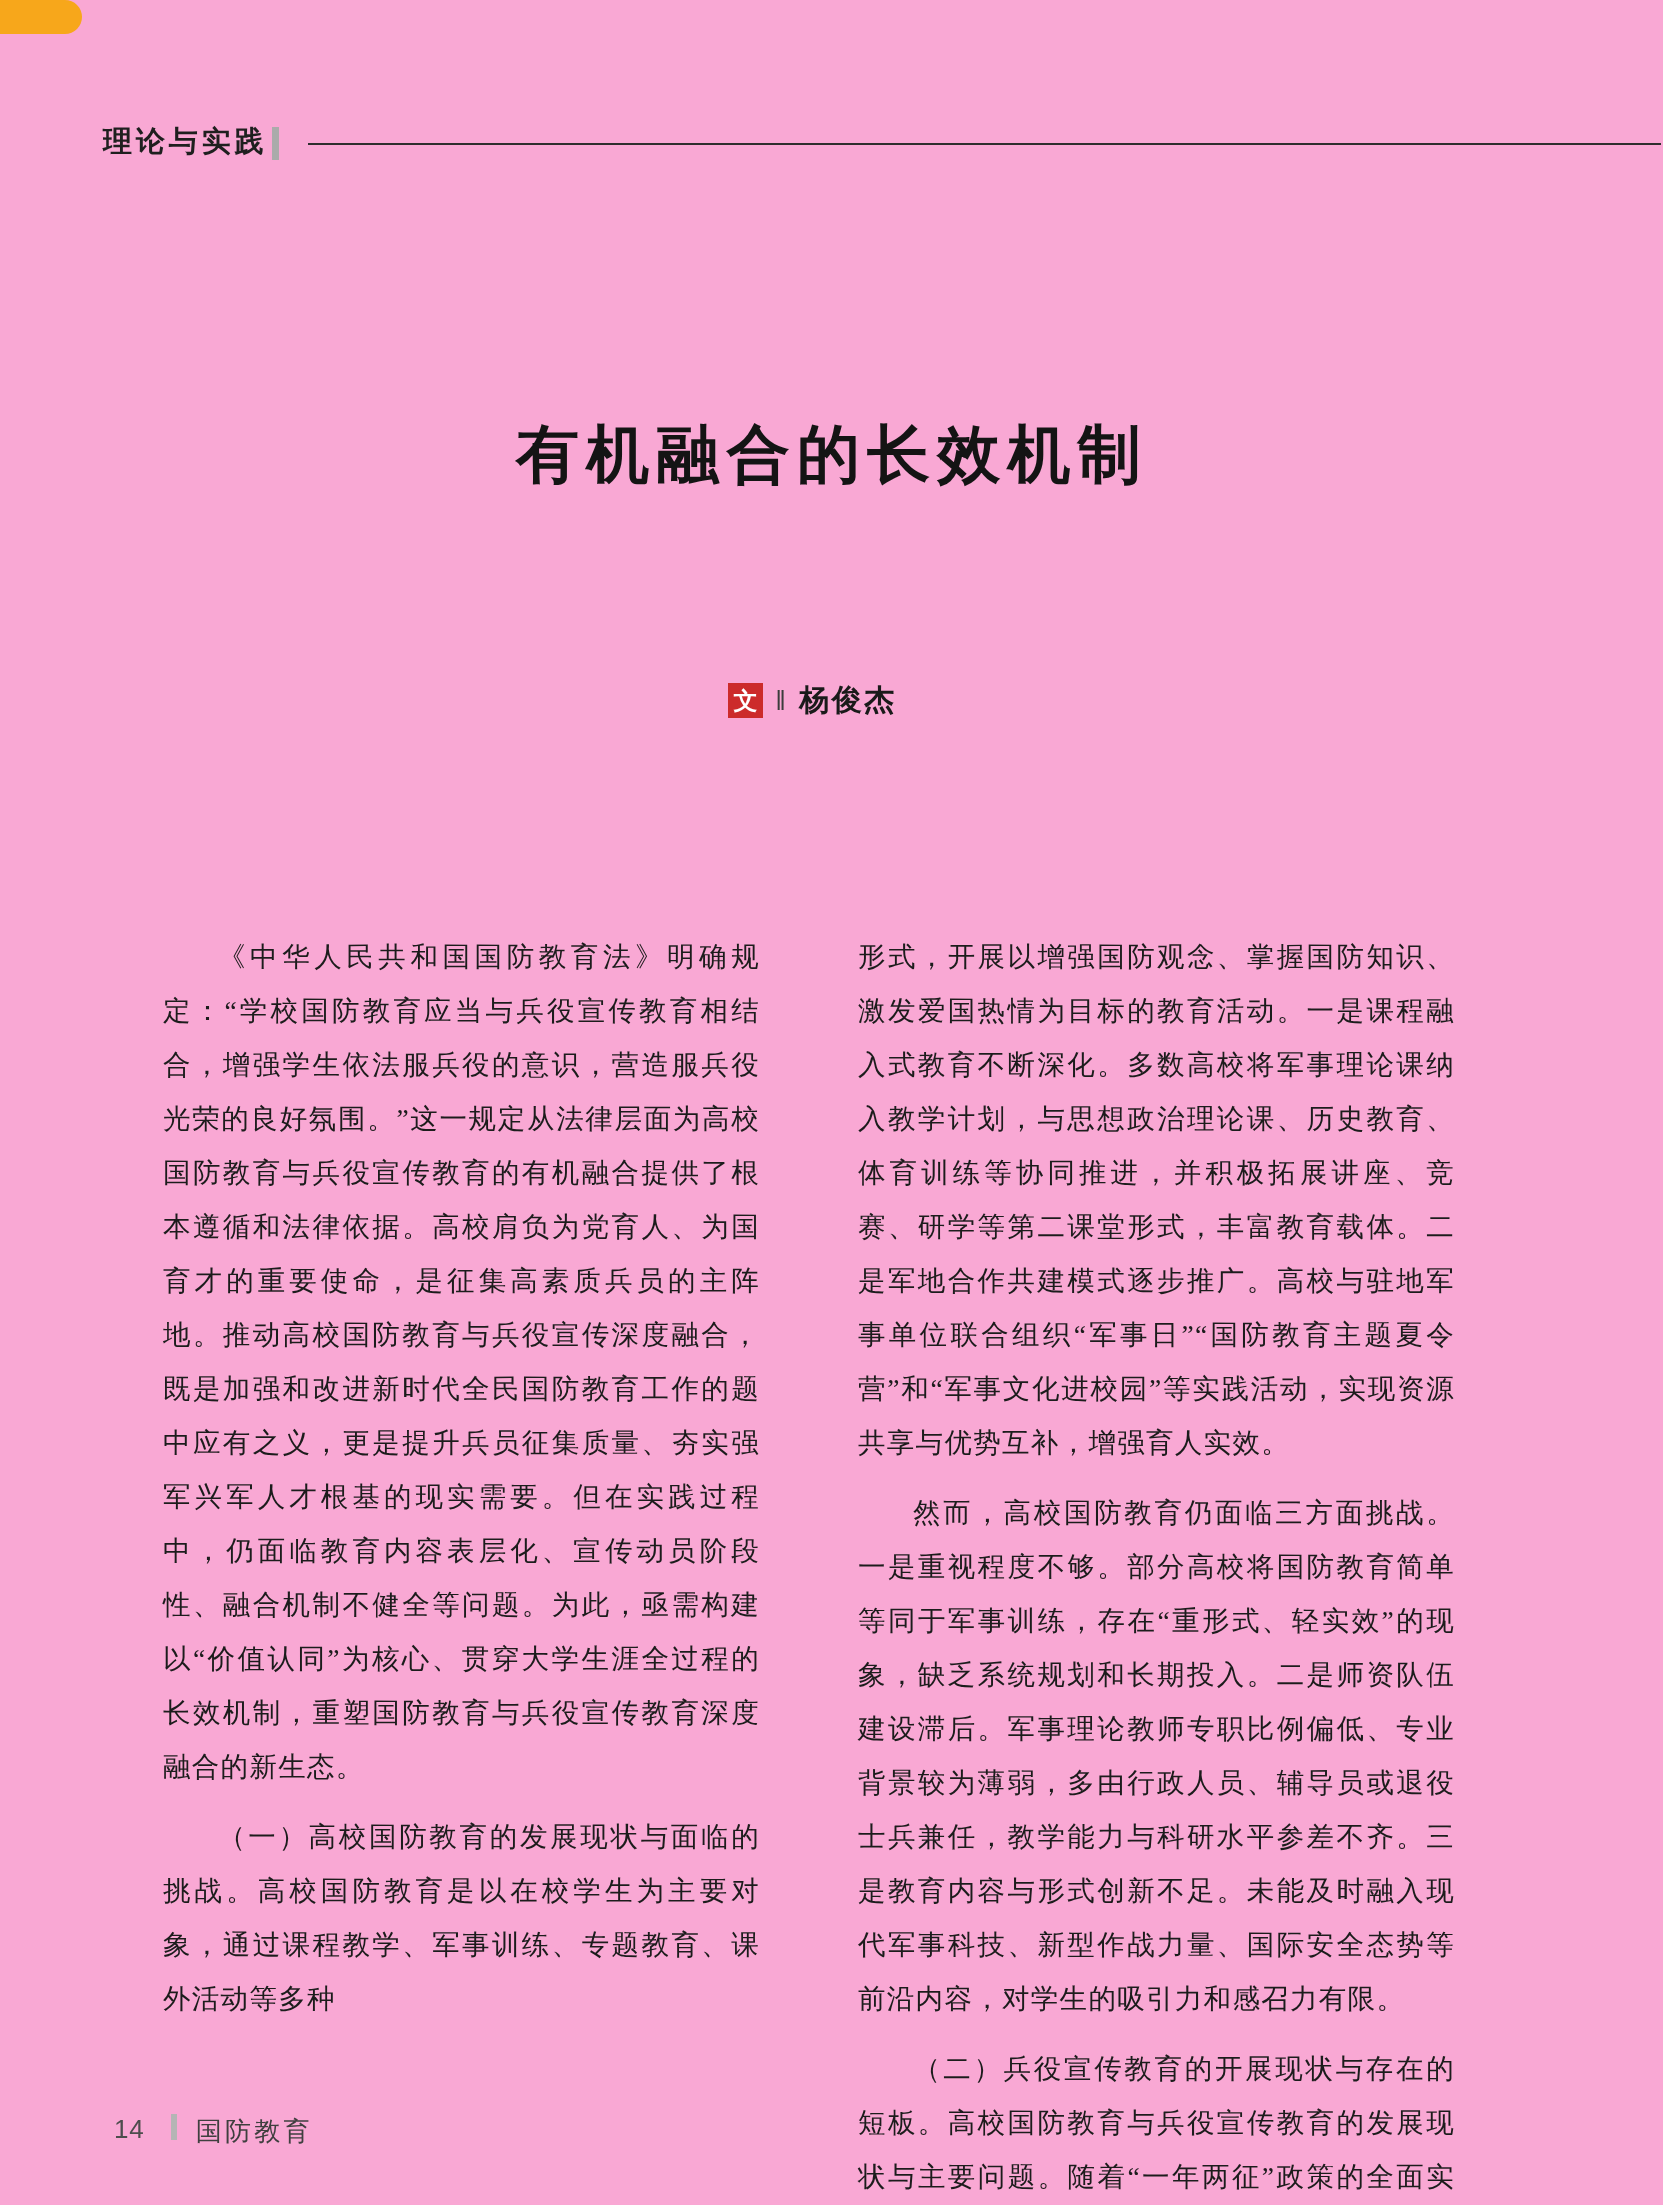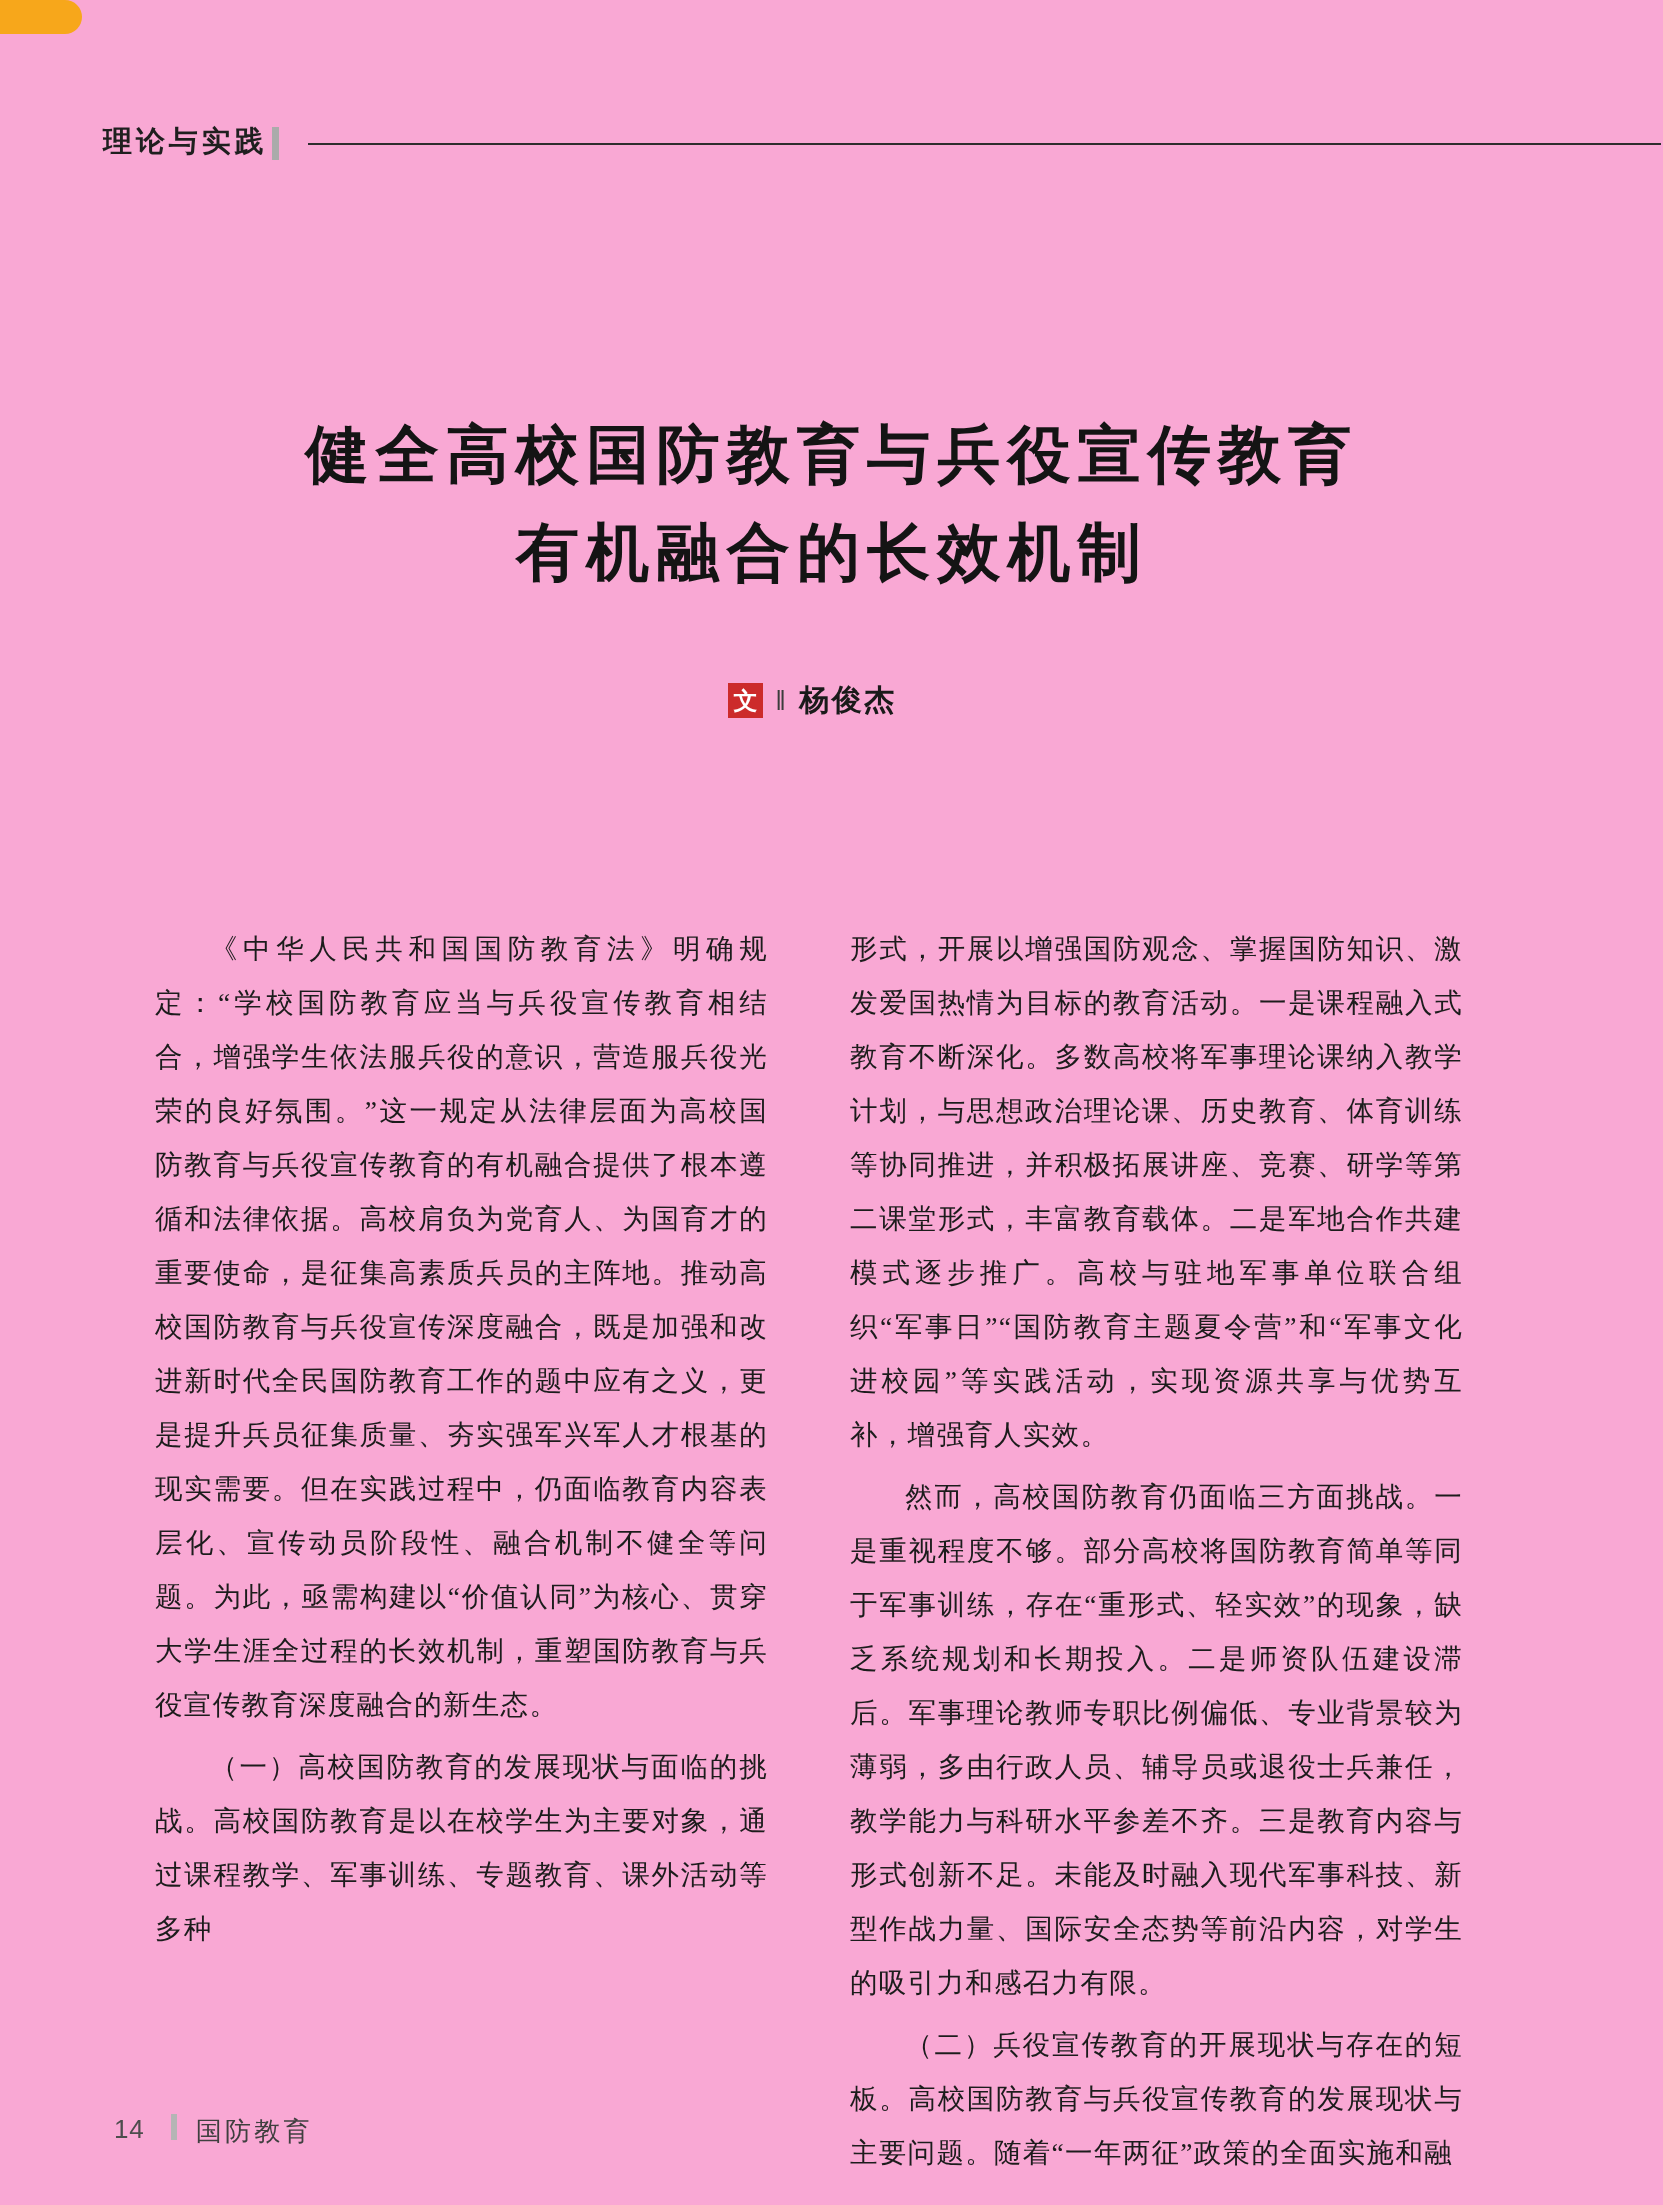--- a/index.html
+++ b/index.html
@@ -70,21 +70,21 @@
 
   
   .column {
     position:absolute; top:914px; width:629px;
     font-size:27.5px; line-height:54px; letter-spacing:1.3px;
     text-align:justify; word-break:break-all;
     color:#1c1c1c;
   }
   .column-left  { left:147px;  }
   .column-right { left:842px; }
-  .para { margin:8px; }
+  .para { margin:16px; }
   .para.indent { text-indent:2em; }
   .sec-heading {
     margin:54px 0;
     font-family:"Liberation Sans","DejaVu Sans",sans-serif;
     font-weight:bold; font-size:27.5px; line-height:54px;
     letter-spacing:5.2px; text-indent:2em; text-align:justify;
     color:#111111;
   }
 
   
@@ -109,21 +109,20 @@
 <body>
 
 <div class="page">
 
   <div class="orange-tab"></div>
   <div class="section-label">理论与实践</div>
   <div class="header-tick"></div>
   <div class="header-rule"></div>
 
   <div class="article-title">
-    <div>健全高校国防教育与兵役宣传教育</div>
     <div>有机融合的长效机制</div>
   </div>
 
   <div class="byline">
     <div class="byline-box">文</div>
     <div class="byline-sep">‖</div>
     <div class="byline-author">杨俊杰</div>
   </div>
 
   <div class="column column-left">

